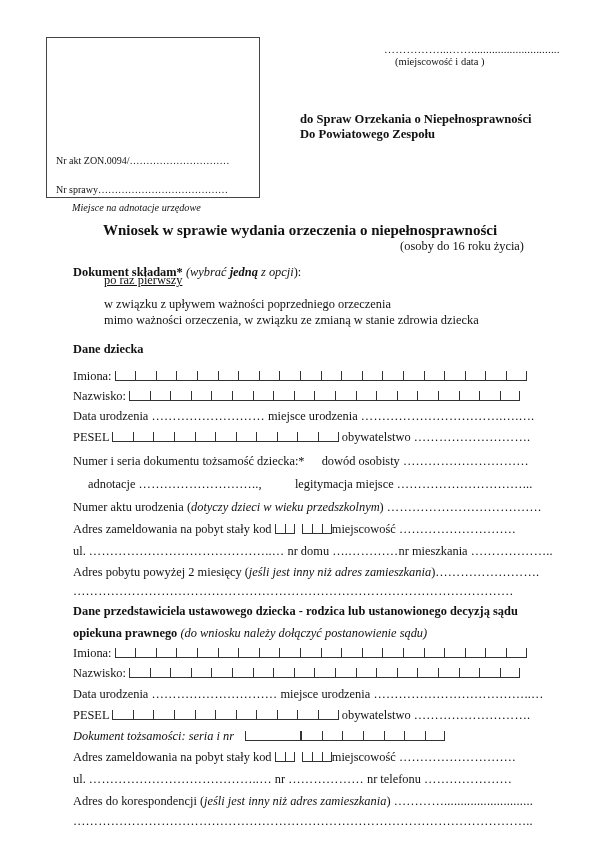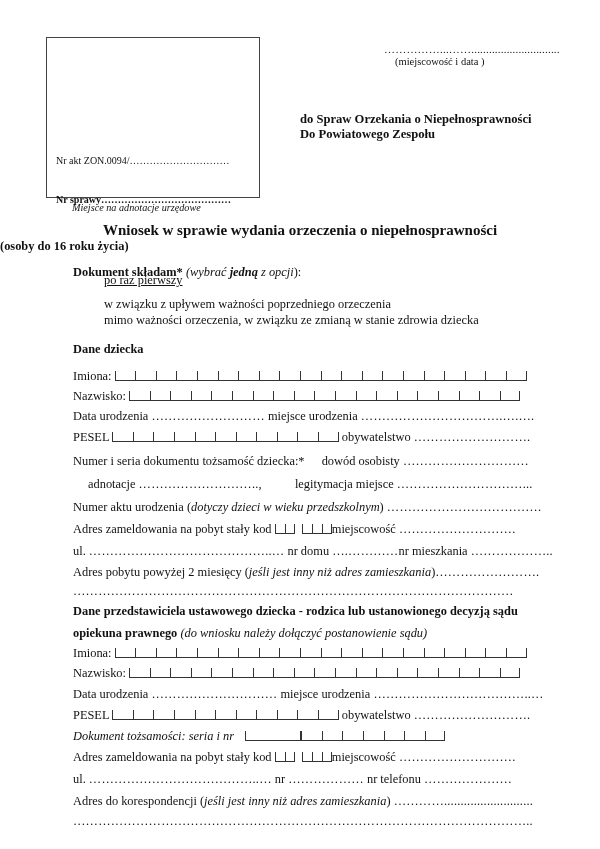--- a/index.html
+++ b/index.html
@@ -21,33 +21,33 @@
 </head>
 <body>
 
 <div class="abs dots" style="left:384px; top:43px; font-size:11px;">……………...……..............................</div>
 <div class="abs" style="left:395px; top:56px; font-size:10.5px;">(miejscowość i data )</div>
 
 <div class="stamp-box">
   <div class="stamp-line" style="top:117px;">
     <span>Nr akt ZON.0094/</span><span>…………………………</span>
   </div>
-  <div class="stamp-line" style="top:156px;font-weight:bold;">
+  <div class="stamp-line" style="top:146px;">
     <span>Nr sprawy</span><span>…………………………………</span>
   </div>
 </div>
 <div class="abs italic" style="left:72px; top:202px; font-size:10.2px;">Miejsce na adnotacje urzędowe</div>
 
 <div class="abs bold" style="left:300px; top:112px; font-size:12.6px; line-height:14.5px;">
   <div>do Spraw Orzekania o Niepełnosprawności</div>
   <div>Do Powiatowego Zespołu</div>
 </div>
 
 <div class="abs bold" style="left:0; width:600px; text-align:center; top:222px; font-size:15px;">Wniosek w sprawie wydania orzeczenia o niepełnosprawności</div>
-<div class="abs" style="left:0; width:524px; text-align:left; top:239px; font-size:12.4px;font-weight:bold;">(osoby do 16 roku życia)</div>
+<div class="abs" style="left:0; width:524px; text-align:right; top:239px; font-size:12.4px;">(osoby do 16 roku życia)</div>
 
 <div class="line" style="top:265px;">
   <span class="bold">Dokument składam*</span>
   <span class="italic">(wybrać</span>
   <span class="italic bold">jedną</span>
   <span class="italic">z opcji</span><span>):</span>
 </div>
 <div class="line" style="left:104px; top:273px;text-decoration:underline;">po raz pierwszy</div>
 <div class="line" style="left:104px; top:297px;">w związku z upływem ważności poprzedniego orzeczenia</div>
 <div class="line" style="left:104px; top:313px;">mimo ważności orzeczenia, w związku ze zmianą w stanie zdrowia dziecka</div>

